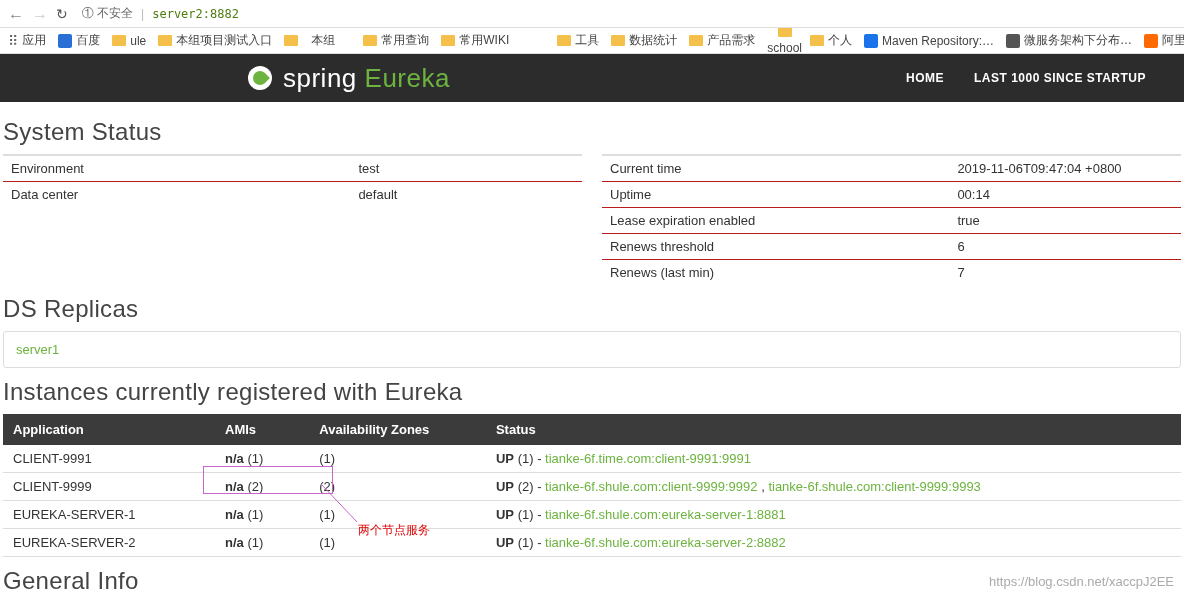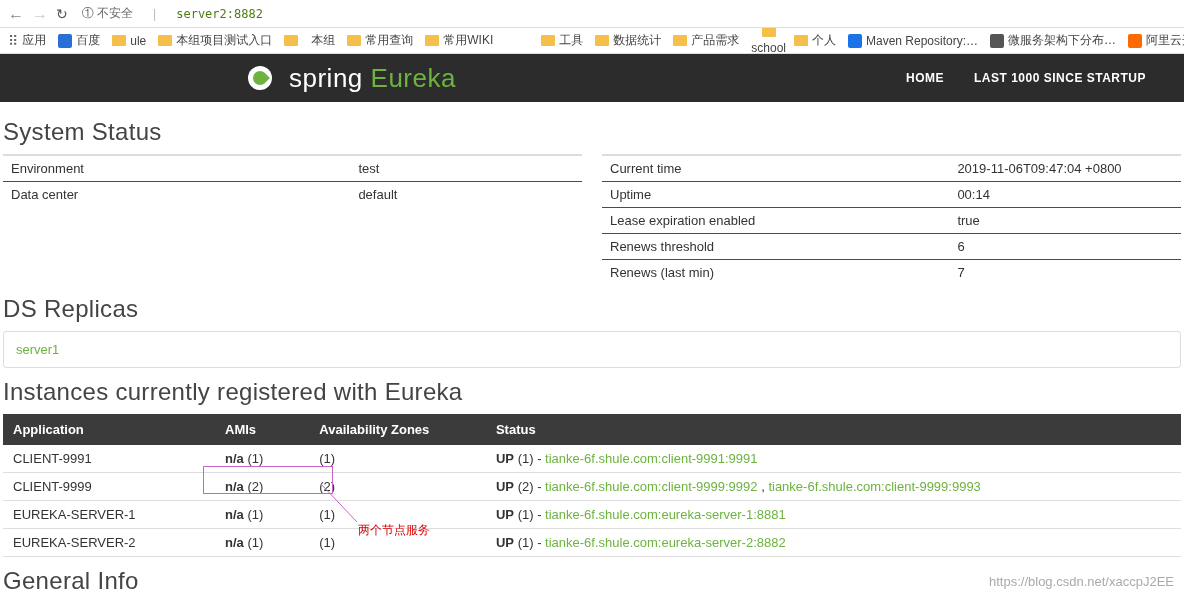--- a/index.html
+++ b/index.html
@@ -2,35 +2,35 @@
 <html><head>
   <meta charset="utf-8">
   <style>
     * { box-sizing: border-box; margin: 0; padding: 0; }
     body { font-family: Arial, Helvetica, sans-serif; font-size: 13px; color: #333; background: #fff; }
     
     
     .browser-bar { height: 28px; display: flex; align-items: center; padding: 0 8px; gap: 8px; border-bottom: 1px solid #ddd; background: #fff; }
     .nav-arrow { color: #888; cursor: pointer; font-size: 16px; }
     .reload-icon { color: #555; font-size: 14px; }
-    .address-box { display: flex; align-items: center; gap: 20px; font-size: 12px; color: #555; margin-left: 6px; }
+    .address-box { display: flex; align-items: center; gap: 8px; font-size: 12px; color: #555; margin-left: 6px; }
     .insecure { color: #666; }
     .pipe { color: #bbb; }
     .addr-text { font-family: monospace; color: #4d7c0f; }
     
     
     .bookmarks-bar { height: 26px; display: flex; align-items: center; padding: 0 8px; gap: 12px; border-bottom: 1px solid #ddd; background: #fff; font-size: 12px; white-space: nowrap; overflow: hidden; }
     .bm-item { display: flex; align-items: center; gap: 4px; color: #444; cursor: pointer; }
     .bm-grid { color: #666; font-size: 14px; }
     .folder-icon { width: 14px; height: 11px; background: #f5c04a; border-radius: 1px; display: inline-block; }
     .fav-icon { width: 14px; height: 14px; display: inline-block; }
     
     
     .header { background: #2c2c2c; height: 48px; display: flex; align-items: center; justify-content: space-between; padding: 0 18px; }
-    .brand { display: flex; align-items: center; gap: 17px; margin-left: 230px; }
+    .brand { display: flex; align-items: center; gap: 11px; margin-left: 230px; }
     .spring-logo { width: 24px; height: 24px; background: #fff; border-radius: 50%; display: flex; align-items: center; justify-content: center; }
     .leaf { width: 14px; height: 14px; background: #6db33f; border-radius: 50% 0 50% 50%; transform: rotate(45deg); }
     .brand-text { font-size: 26px; color: #fff; font-weight: 400; letter-spacing: 0.5px; }
     .brand-eureka { color: #6db33f; }
     .nav-links { display: flex; gap: 30px; margin-right: 20px; }
     .nav-link { color: #fff; font-size: 12px; font-weight: bold; letter-spacing: 0.5px; text-decoration: none; cursor: pointer; }
     
     .content { padding: 6px 3px 0 3px; }
     
     h1 { font-size: 24px; font-weight: normal; color: #444; margin: 10px 0 8px 0; letter-spacing: 0.3px; }
@@ -84,21 +84,21 @@
         <span>百度</span>
       </span>
       <span class="bm-item" style="margin-right: 12px;">
         <span class="folder-icon"></span>
         <span>ule</span>
       </span>
       <span class="bm-item" style="margin-right: 12px;">
         <span class="folder-icon"></span>
         <span>本组项目测试入口</span>
       </span>
-      <span class="bm-item" style="margin-right: 12px; gap: 13px;">
+      <span class="bm-item" style="margin-right: 28px; gap: 13px;">
         <span class="folder-icon"></span>
         <span>本组</span>
       </span>
       <span class="bm-item" style="margin-right: 12px;">
         <span class="folder-icon"></span>
         <span>常用查询</span>
       </span>
       <span class="bm-item" style="margin-right: 12px;">
         <span class="folder-icon"></span>
         <span>常用WIKI</span>
@@ -214,21 +214,21 @@
           <th style="width:8%">AMIs</th>
           <th style="width:15%">Availability Zones</th>
           <th>Status</th>
         </tr>
       </thead>
       <tbody id="inst-body">
           <tr>
             <td>CLIENT-9991</td>
             <td><b>n/a</b> (1)</td>
             <td>(1)</td>
-            <td><b>UP</b> (1) - <a class="inst-link">tianke-6f.shule.com:client-9991:9991</a></td>
+            <td><b>UP</b> (1) - <a class="inst-link">tianke-6f.time.com:client-9991:9991</a></td>
           </tr>
           <tr>
             <td>CLIENT-9999</td>
             <td><b>n/a</b> (2)</td>
             <td>(2)</td>
             <td><b>UP</b> (2) - <a class="inst-link">tianke-6f.shule.com:client-9999:9992</a> , <a class="inst-link">tianke-6f.shule.com:client-9999:9993</a></td>
           </tr>
           <tr>
             <td>EUREKA-SERVER-1</td>
             <td><b>n/a</b> (1)</td>

